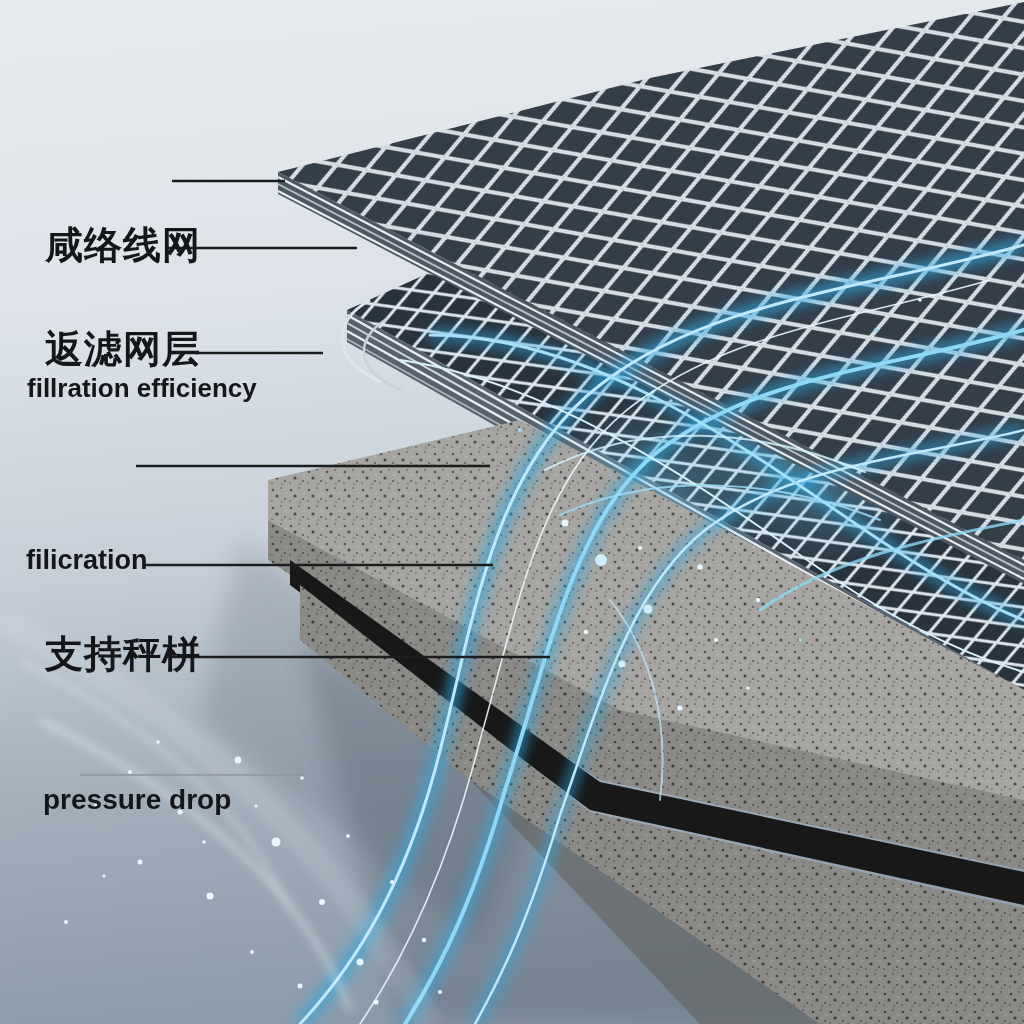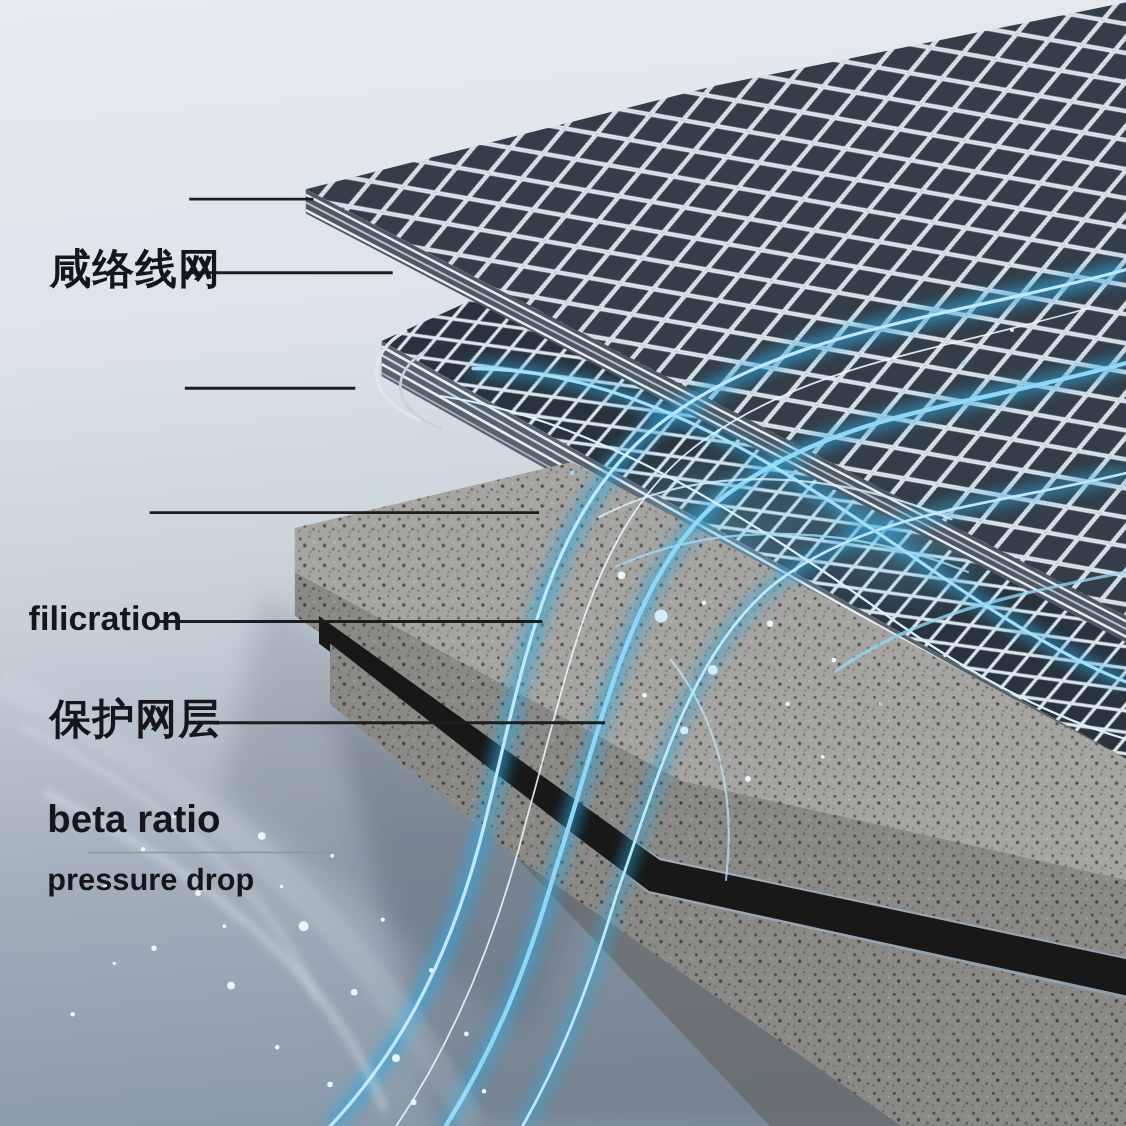--- a/index.html
+++ b/index.html
@@ -7,21 +7,21 @@
     position:relative;width:1024px;height:1024px;overflow:hidden;
     font-family:"Liberation Sans","DejaVu Sans",sans-serif;
     background:linear-gradient(175deg,#e7ebef 0%,#dde3e9 28%,#c6cfd8 52%,#a3afbb 72%,#8595a4 100%);
   }
   .stage svg{position:absolute;left:0;top:0;}
   .label{
     position:absolute;color:#141619;font-weight:700;letter-spacing:1px;
     white-space:nowrap;line-height:1.08;
   }
   .label.zh{font-size:38px;}
-  .label.en{font-size:31px;letter-spacing:0px;}
+  .label.en{font-size:27px;letter-spacing:0px;}
   .label .sub{display:block;font-size:26px;letter-spacing:0px;margin-top:4px;}
 </style>
 </head>
 <body>
 
 <div class="stage">
 
   <svg width="1024" height="1024" viewBox="0 0 1024 1024">
     <defs>
       <pattern id="mesh1" width="52" height="30" patternUnits="userSpaceOnUse" patternTransform="rotate(-20)">
@@ -174,18 +174,21 @@
       <line x1="168" y1="248" x2="357" y2="248"></line>
       <line x1="168" y1="353" x2="323" y2="353"></line>
       <line x1="136" y1="466" x2="490" y2="466"></line>
       <line x1="143" y1="565" x2="493" y2="565"></line>
       <line x1="172" y1="657" x2="550" y2="657"></line>
       <line x1="80" y1="775" x2="303" y2="775" stroke="#8f959c" stroke-width="1.3"></line>
     </g>
   </svg>
 
   <div class="label zh" style="left:45px;top:225px;">咸络线网</div>
+  <div class="label zh" style="left:45px;top:329px;">
+    <span>返滤网层</span>
+    <span class="sub" style="margin-left:-18px;">fillration efficiency</span>
+  </div>
   <div class="label en" style="left:26px;top:546px;">filicration</div>
-  <div class="label zh" style="left:45px;top:634px;">保护网层</div>
-  <div class="label en" style="left:43px;top:726px;font-size:35px;">beta ratio</div>
+  <div class="label zh" style="left:45px;top:634px;">支持秤栟</div>
   <div class="label en" style="left:43px;top:785px;font-size:28px;">pressure drop</div>
 
 </div>
 
 </body></html>

